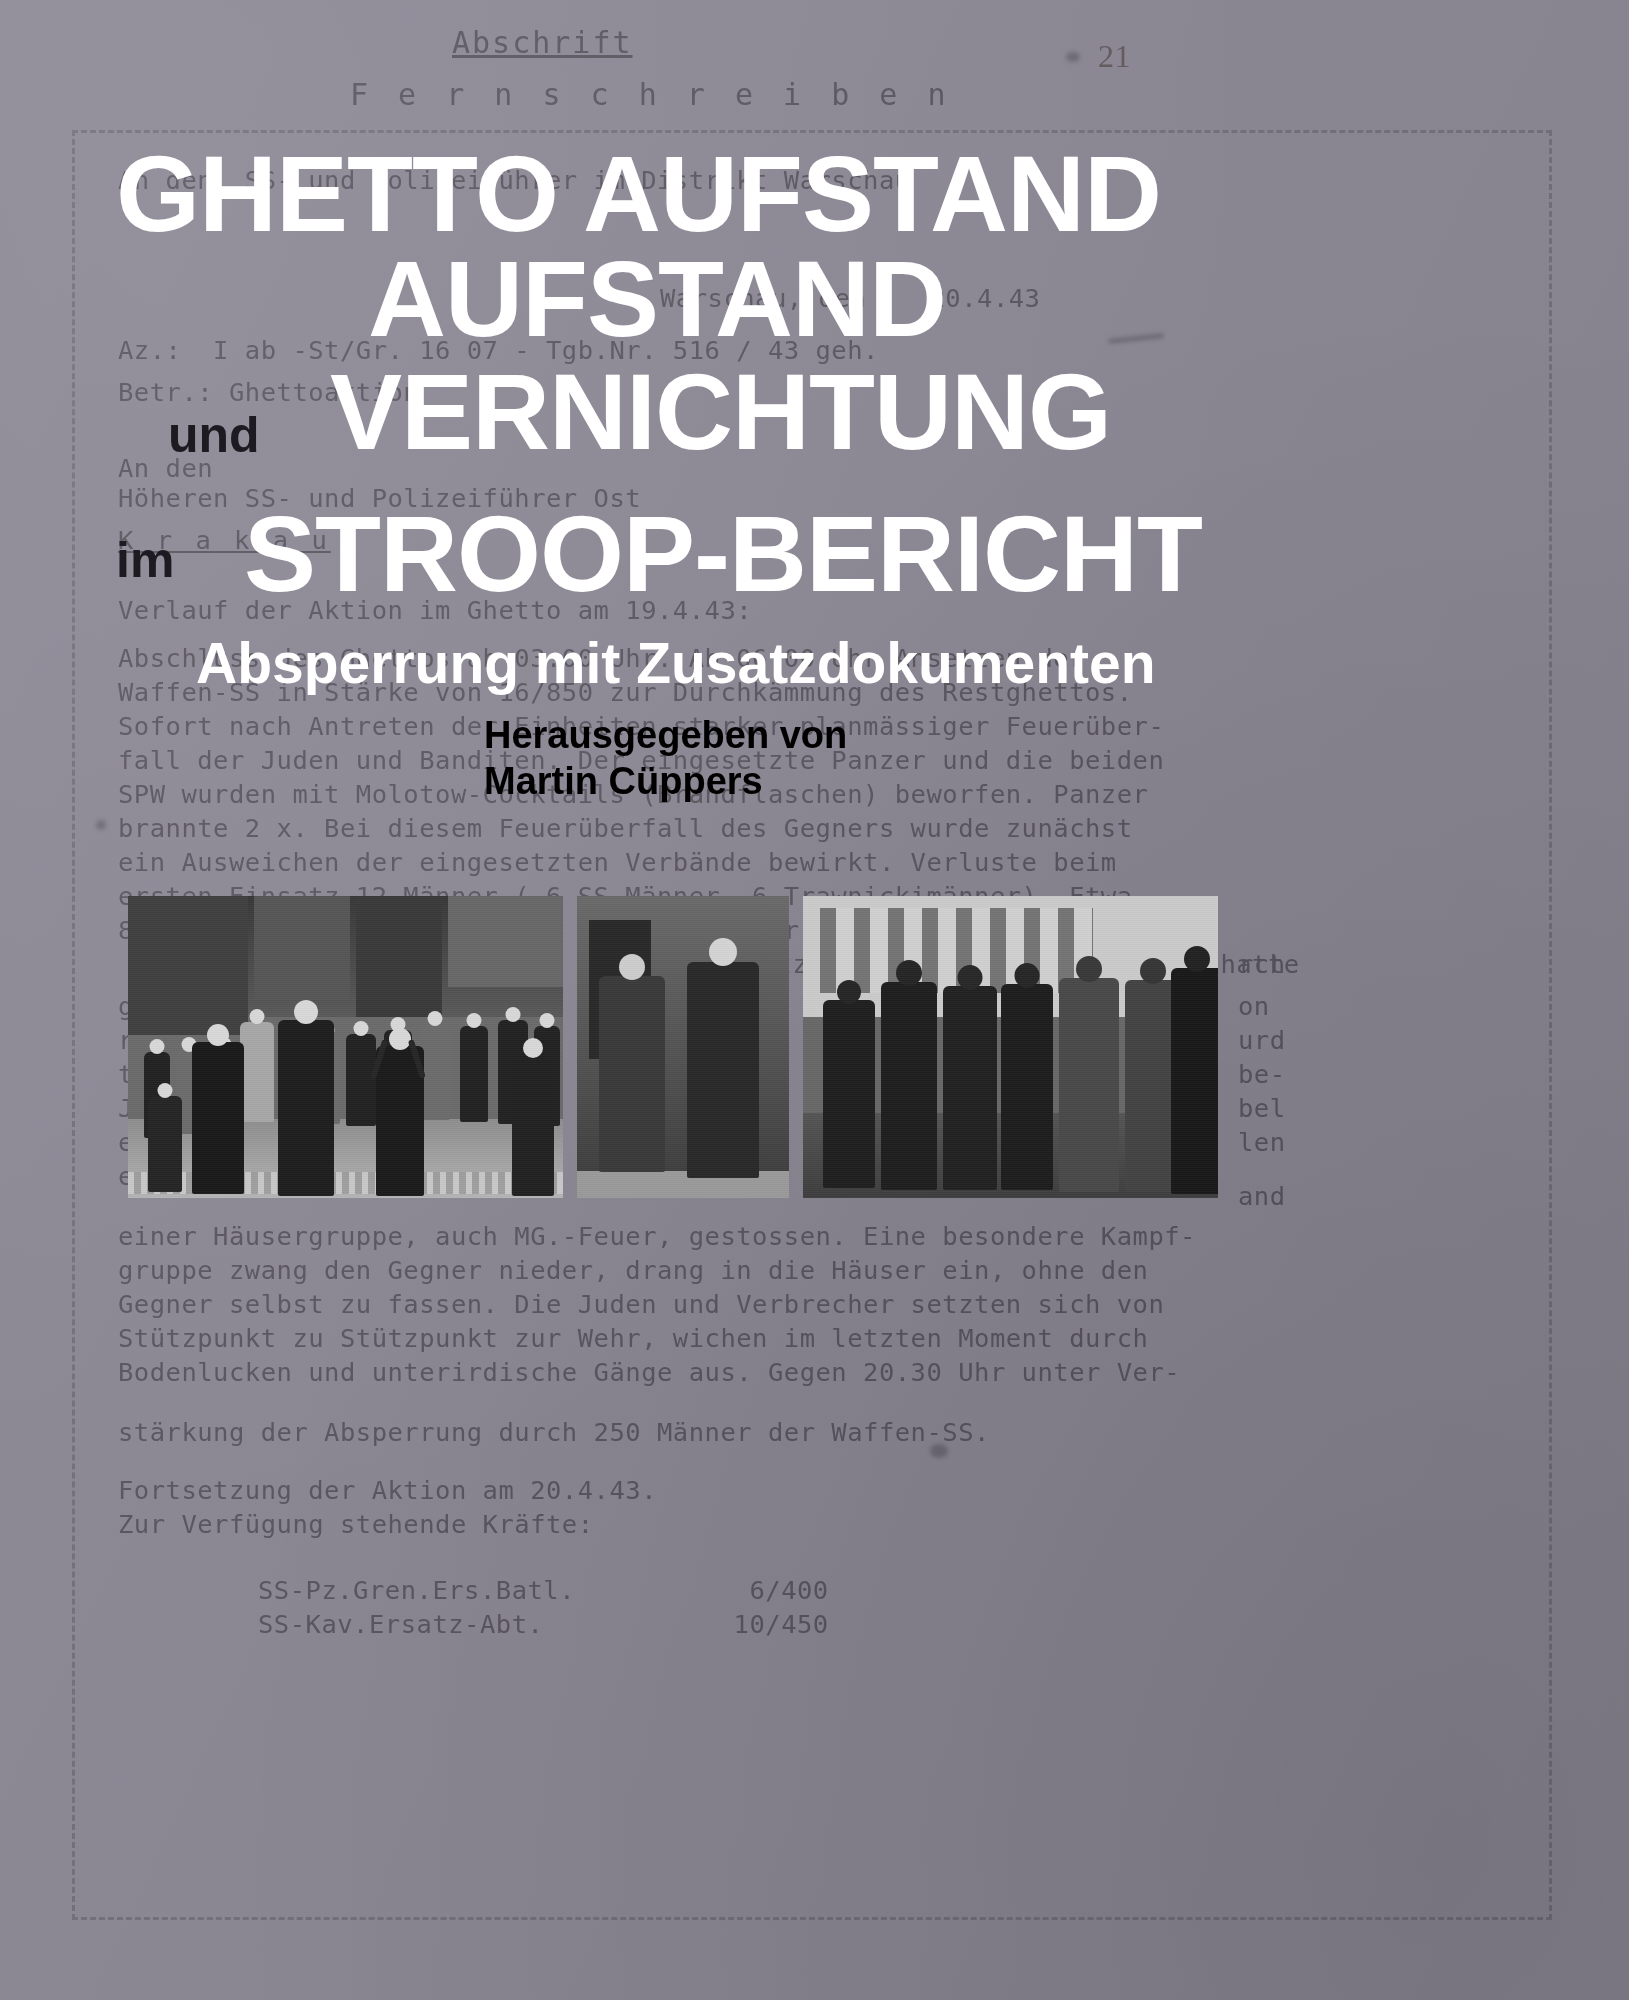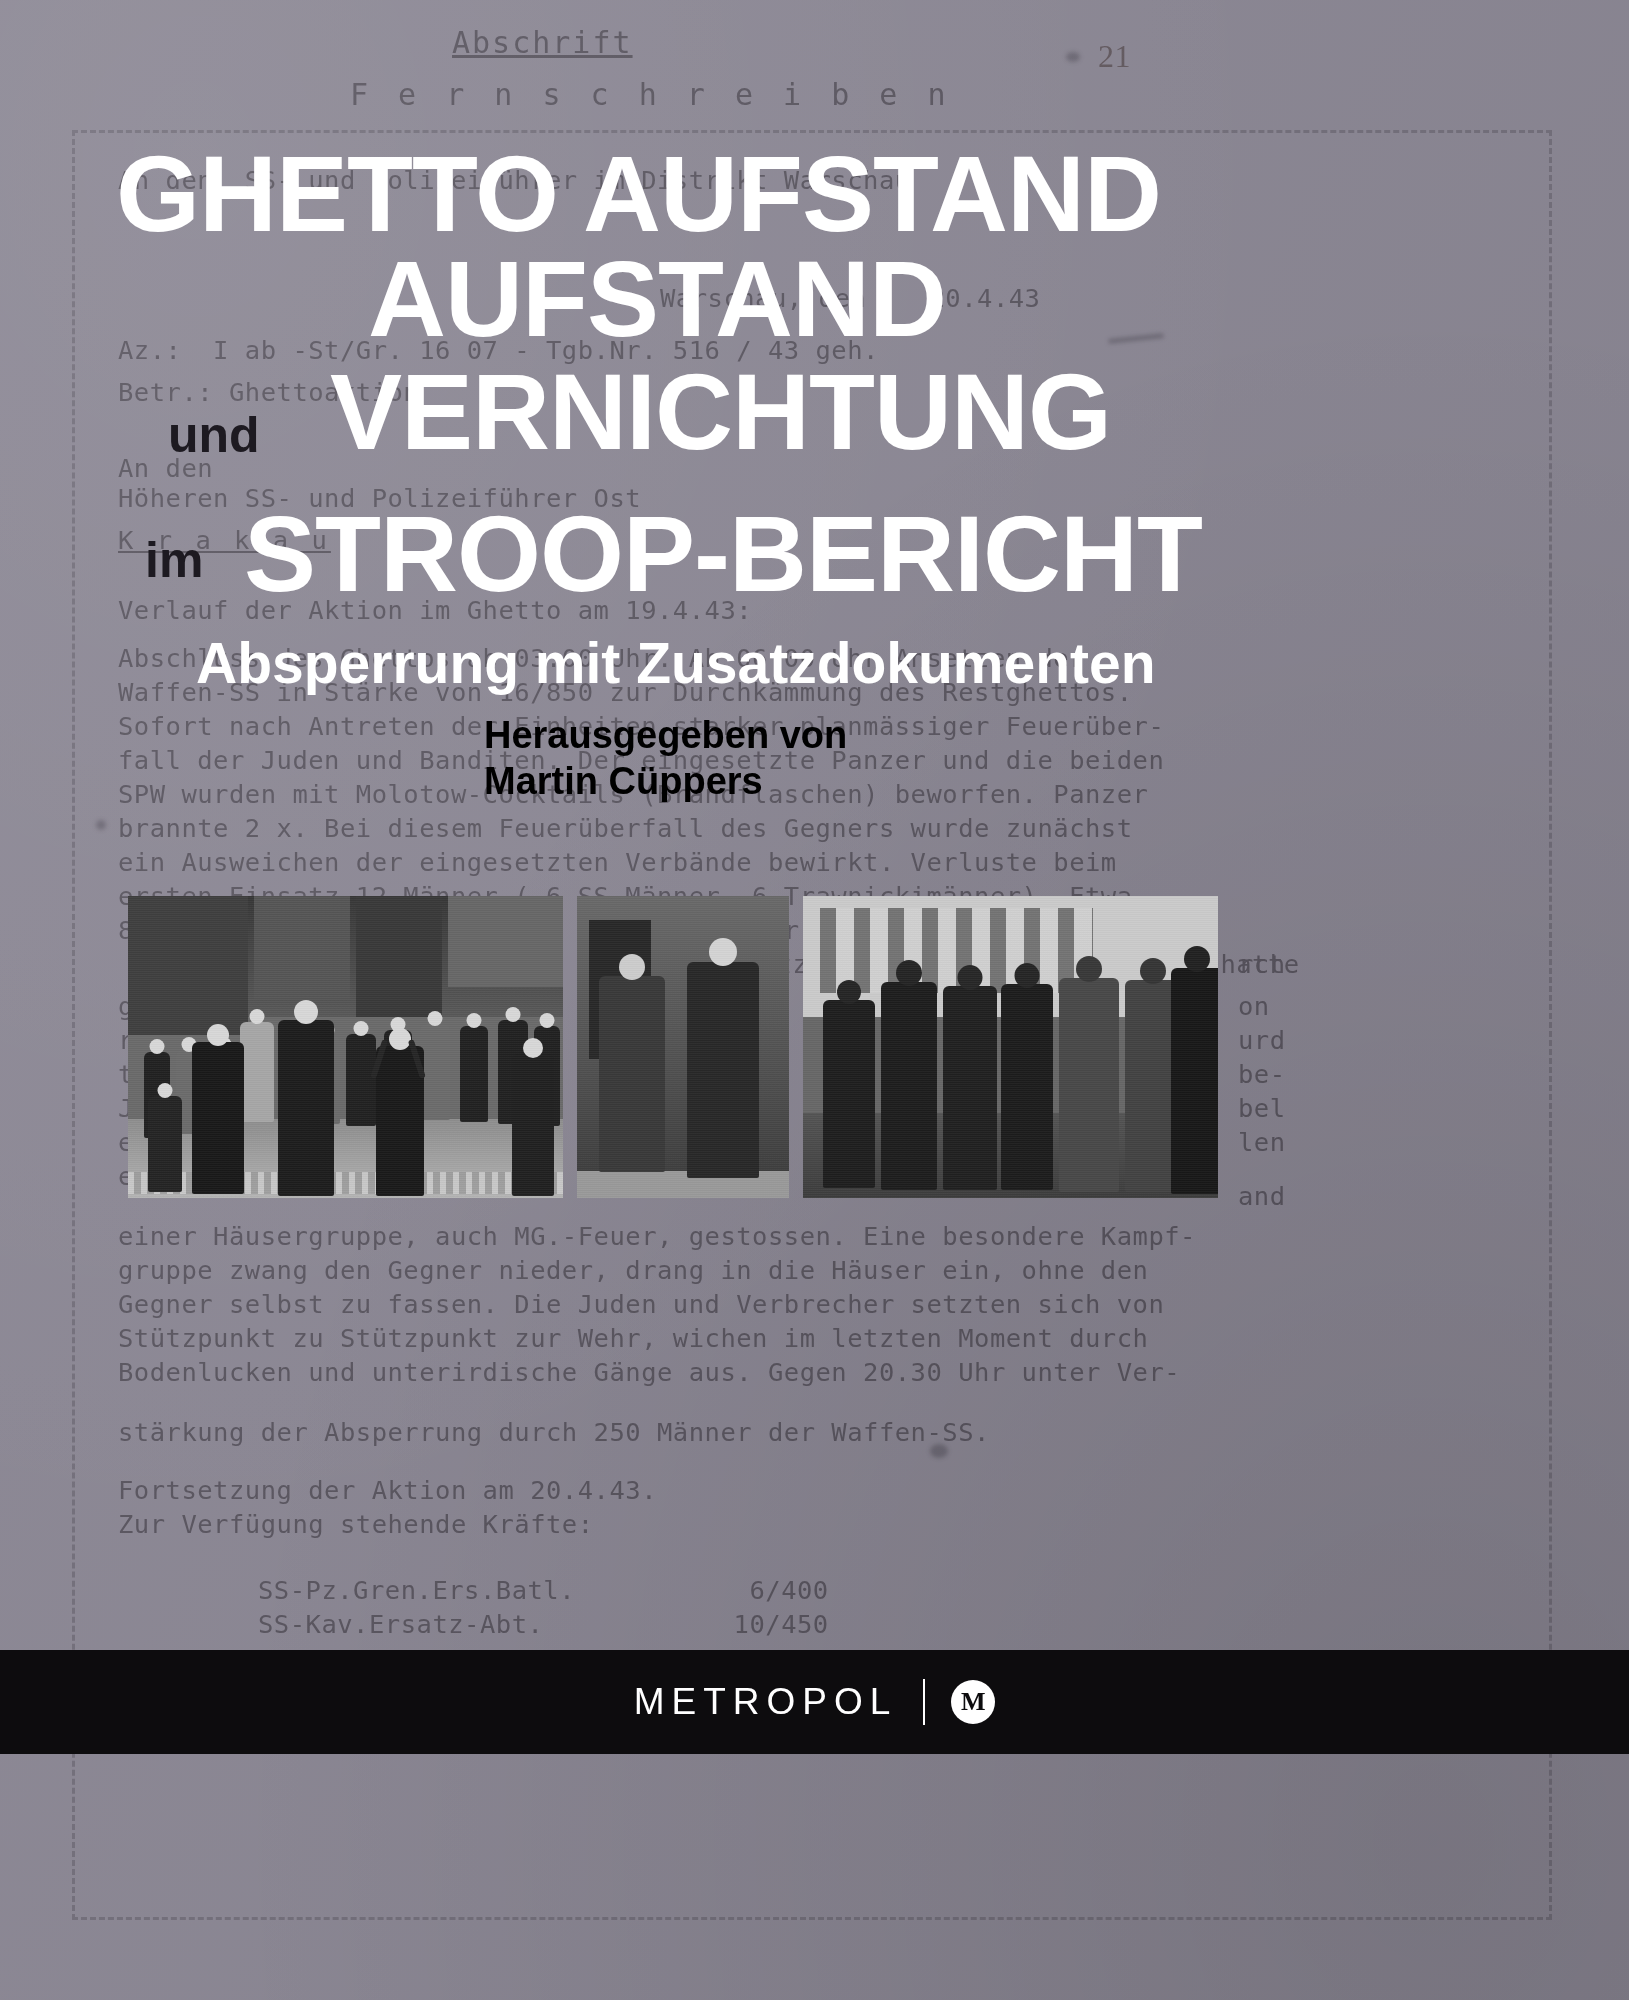--- a/index.html
+++ b/index.html
@@ -87,21 +87,21 @@
 
   .t-small {
     position: absolute;
     color: #1d1a21;
     font-weight: bold;
     line-height: 1;
     white-space: nowrap;
     font-size: 50px;
   }
   .ts-und { left: 168px; top: 410px; }
-  .ts-im  { left: 145px; top: 535px; }
+  .ts-im  { left: 116px; top: 535px; }
 
   .subtitle {
     position: absolute;
     left: 196px;
     top: 635px;
     font-size: 57px;
     font-weight: bold;
     color: #ffffff;
     white-space: nowrap;
     line-height: 1;
@@ -435,19 +435,14 @@
       <div class="fig light" style="left:322px; bottom:6px; width:56px; height:212px; background:#474541;">
           <span class="head" style="width:26px;height:26px;top:-22px;background:#3a3836;"></span>
         </div>
       <div class="fig" style="left:368px; bottom:4px; width:52px; height:226px; background:#1d1c22;">
           <span class="head" style="width:26px;height:26px;top:-22px;background:#26252b;"></span>
         </div>
       <div class="grain"></div>
     </div>
   </div>
 
-  <div class="pub-bar">
-    <div class="pub-name">METROPOL</div>
-    <div class="pub-sep"></div>
-    <div class="pub-mark">M</div>
-  </div>
 
 </div>
 
 </body></html>

